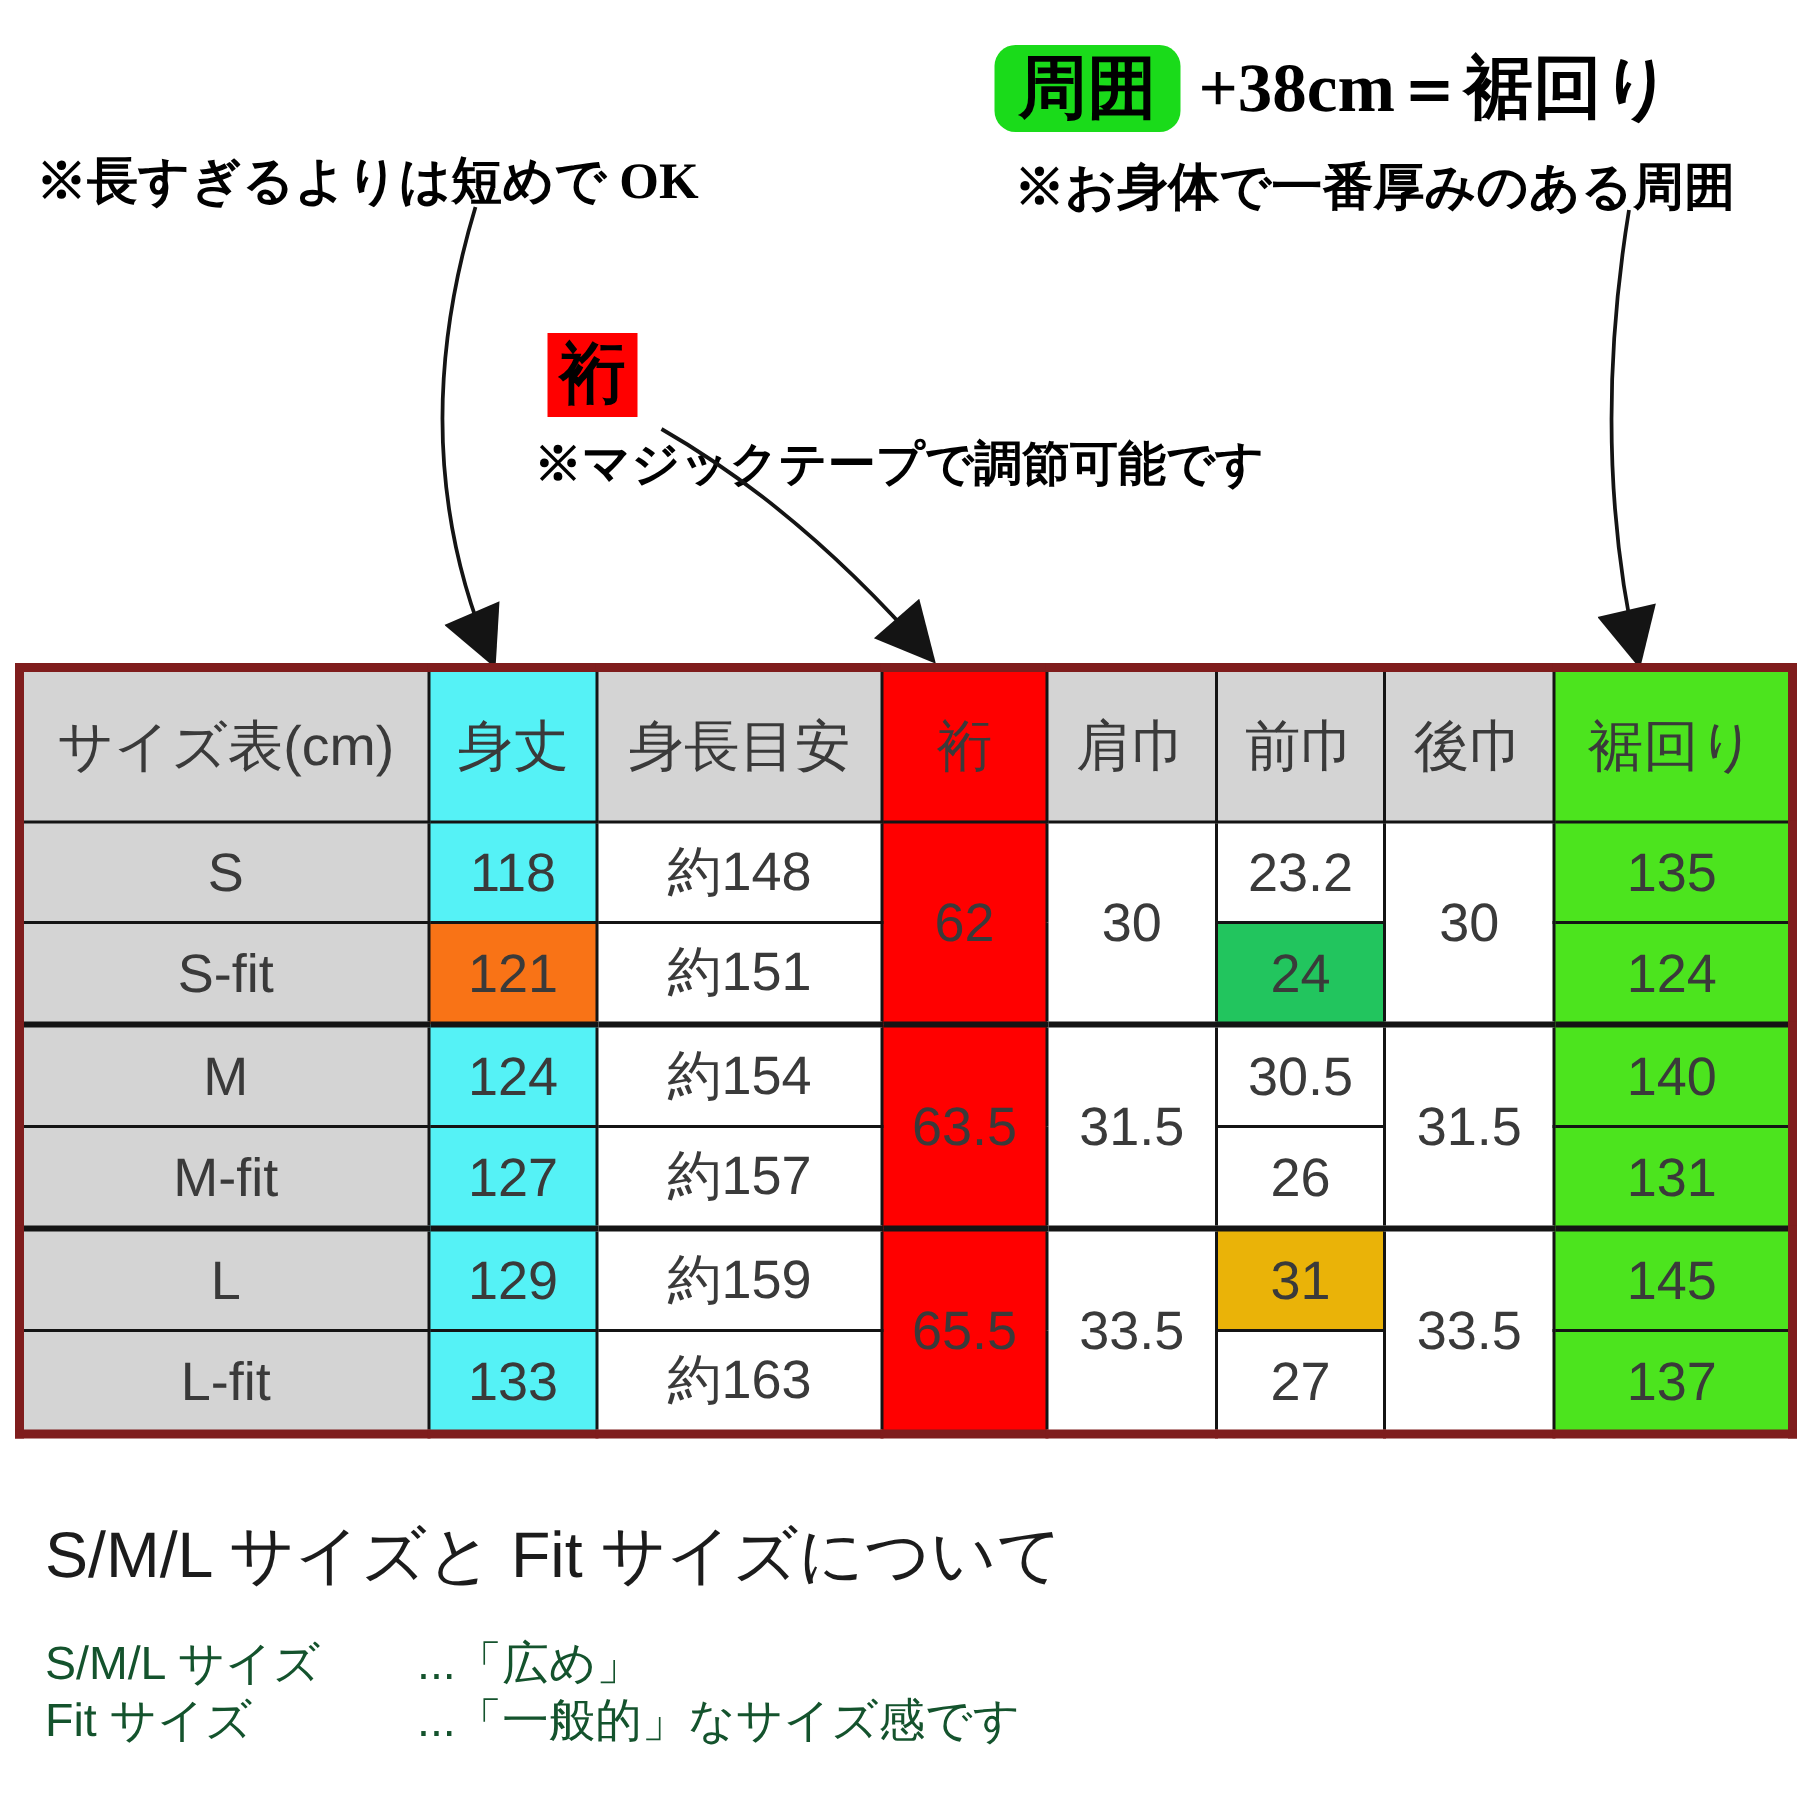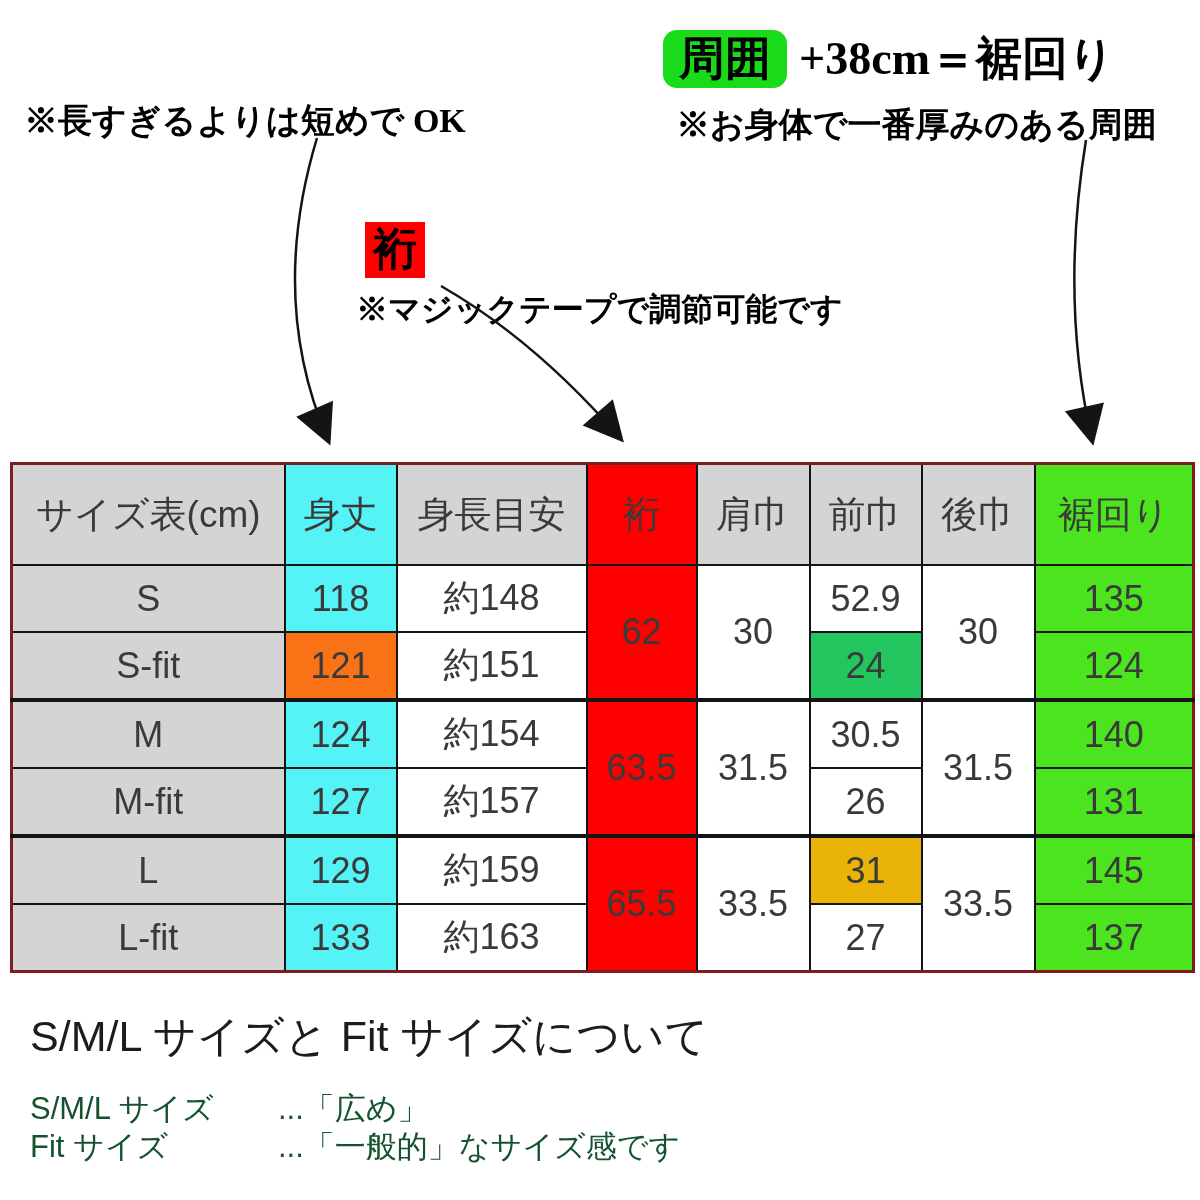--- a/index.html
+++ b/index.html
@@ -18,22 +18,22 @@
   .note{position:absolute;white-space:nowrap;font-family:"Liberation Serif",serif;
         font-weight:700;color:#000;}
   .note-height{left:24px;top:98px;font-size:34px;}
   .note-girth{left:676px;top:102px;font-size:34px;}
   .note-sleeve{left:356px;top:288px;font-size:32px;font-family:Liberation Serif, serif;}
 
   
   .arrows{position:absolute;left:0;top:0;width:1200px;height:1200px;pointer-events:none;}
 
   
-  table.size{position:absolute;left:10px;top:462px;border-collapse:collapse;
-             border:3px solid #7f1d1d;table-layout:fixed;}
+  table.size{position:absolute;left:10px;top:442px;border-collapse:collapse;
+             border:6px solid #7f1d1d;table-layout:fixed;}
   table.size th,table.size td{border:2px solid #141414;text-align:center;vertical-align:middle;
              padding:0;color:#3a3a3a;font-weight:400;}
   table.size th{height:99px;font-size:37px;}
   table.size td{height:65px;font-size:36px;}
   tr.group-start td{border-top-width:4px;}
   col.c0{width:273px}col.c1{width:112px}col.c2{width:190px}col.c3{width:110px}
   col.c4{width:113px}col.c5{width:112px}col.c6{width:113px}col.c7{width:159px}
 
   
   .f-title{position:absolute;left:30px;top:1008px;font-size:43px;color:#1c1c1c;}
@@ -94,21 +94,21 @@
         <th class="bg-green" style="background: rgb(76, 228, 30);">裾回り</th>
       </tr>
     </thead>
     <tbody id="tbody">
         <tr>
           <td class="bg-gray" style="background: rgb(212, 212, 212);">S</td>
           <td class="bg-cyan" style="background: rgb(85, 242, 246);">118</td>
           <td class="bg-white" style="background: rgb(255, 255, 255);">約148</td>
           <td class="bg-red" rowspan="2" style="background: rgb(255, 0, 0);">62</td>
           <td class="bg-white" rowspan="2" style="background: rgb(255, 255, 255);">30</td>
-          <td class="bg-white" style="background: rgb(255, 255, 255);">52.9</td>
+          <td class="bg-white" style="background: rgb(255, 255, 255);">23.2</td>
           <td class="bg-white" rowspan="2" style="background: rgb(255, 255, 255);">30</td>
           <td class="bg-green" style="background: rgb(76, 228, 30);">135</td>
         </tr>
         <tr>
           <td class="bg-gray" style="background: rgb(212, 212, 212);">S-fit</td>
           <td class="bg-cyan" style="background: #f97316;">121</td>
           <td class="bg-white" style="background: rgb(255, 255, 255);">約151</td>
           <td class="bg-white" style="background: #22c55e;">24</td>
           <td class="bg-green" style="background: rgb(76, 228, 30);">124</td>
         </tr>

